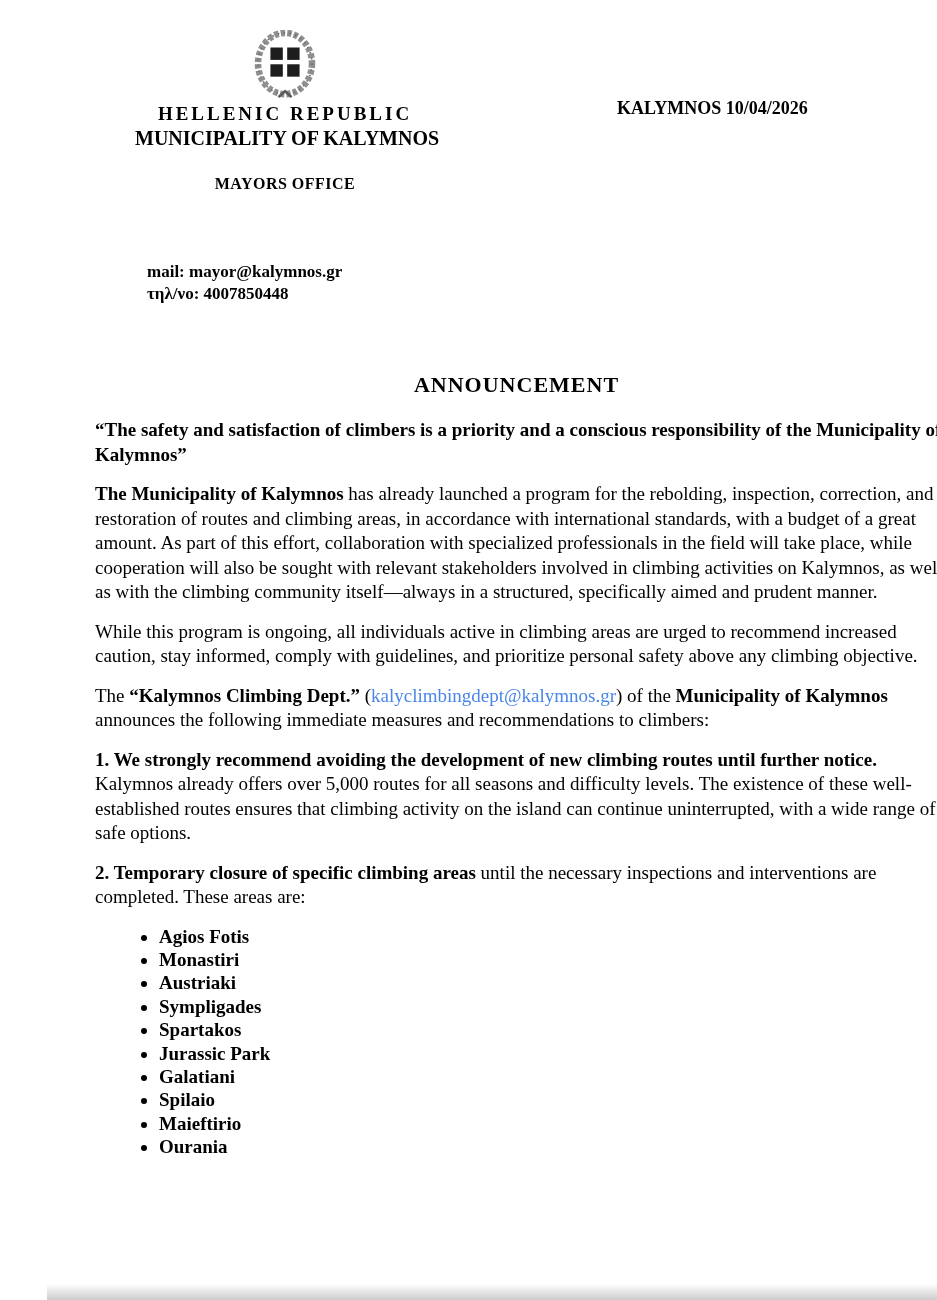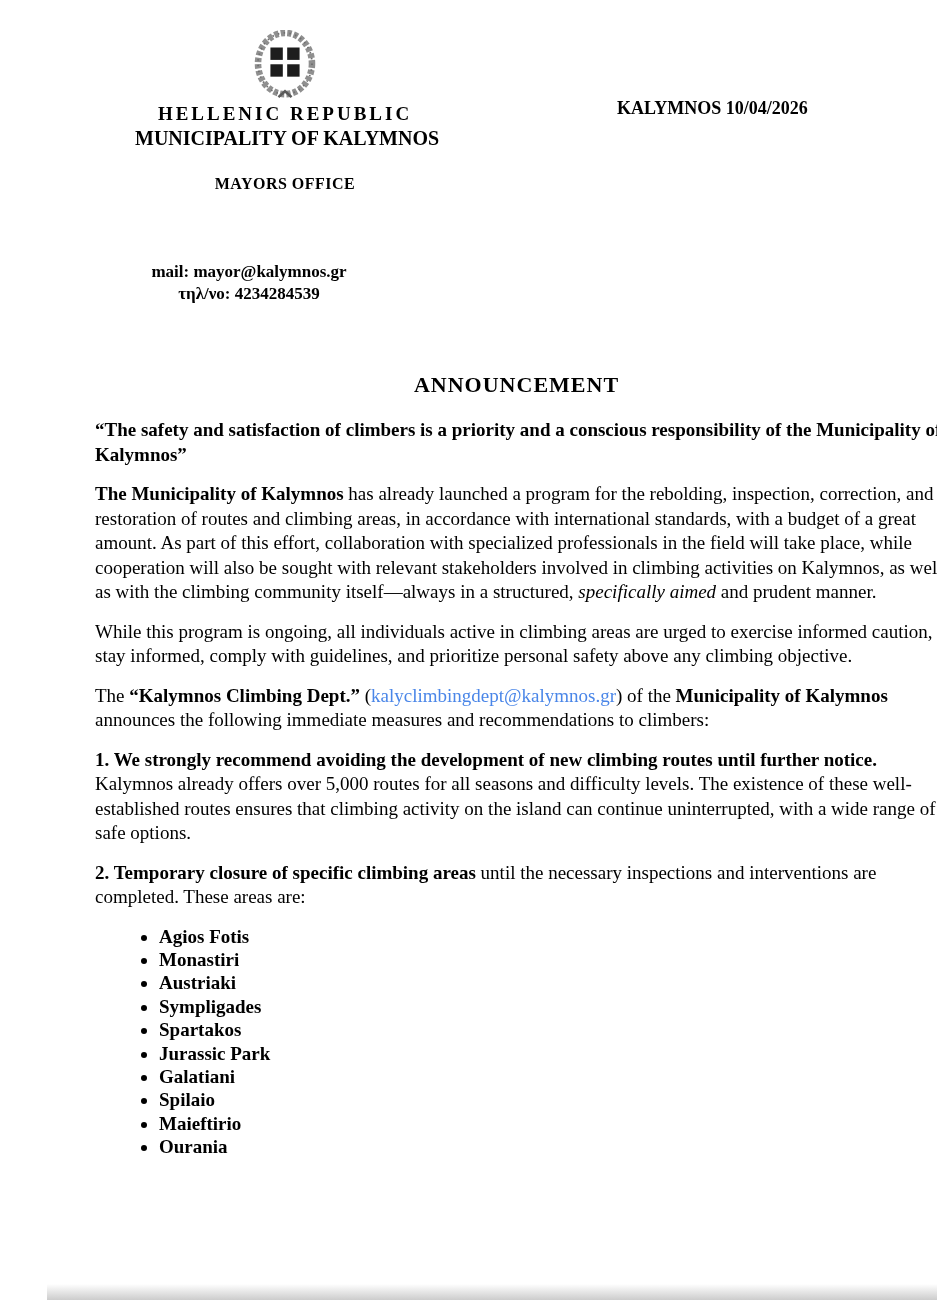--- a/index.html
+++ b/index.html
@@ -21,37 +21,37 @@
   .emblem { display: block; margin: 0 auto 3px auto; }
   .org-line1 { font-weight: bold; font-size: 19px; letter-spacing: 3px; white-space: nowrap; }
   .org-line2 { font-weight: bold; font-size: 20px; white-space: nowrap; margin-top: 2px; }
   .office-line { font-weight: bold; font-size: 16px; margin-top: 25px; letter-spacing: 0.5px; }
   .date-line {
     position: absolute; left: 570px; top: 98px;
     font-weight: bold; font-size: 18px; white-space: nowrap;
   }
   .contact-block {
     position: absolute; left: 100px; top: 261px; width: 204px;
-    text-align: center; font-weight: bold; font-size: 17px; line-height: 22px;
+    text-align: left; font-weight: bold; font-size: 17px; line-height: 22px;
   }
 
   
   .doc-title {
     position: absolute; top: 372px; left: 42px; width: 855px;
     text-align: center; font-weight: bold; font-size: 22px; letter-spacing: 1px;
   }
 
   
   .content {
     position: absolute; top: 418px; left: 48px; width: 855px;
     font-size: 19px; line-height: 24.5px;
   }
   .content p { margin: 0 0 15px 0; }
   .run-bold { font-weight: bold; }
-  .run-italic { font-style: italic; }
+  .run-italic { }
   a.run-link { text-decoration: none; cursor: pointer; }
 
   ul.areas-list {
     margin: 8px 0 0 0;
     padding-left: 64px;
     font-weight: bold;
     line-height: 23.4px;
     list-style: disc;
   }
 
@@ -82,29 +82,29 @@
     </svg>
     <div class="org-line1">HELLENIC REPUBLIC</div>
     <div class="org-line2">MUNICIPALITY OF KALYMNOS</div>
     <div class="office-line">MAYORS OFFICE</div>
   </div>
 
   <div class="date-line">KALYMNOS 10/04/2026</div>
 
   <div class="contact-block">
     <div>mail: mayor@kalymnos.gr</div>
-    <div>τηλ/νο: 4234284539</div>
+    <div>τηλ/νο: 4007850448</div>
   </div>
 
   <div class="doc-title">ANNOUNCEMENT</div>
 
   <div class="content">
     <p><span class="run-bold">“The safety and satisfaction of climbers is a priority and a conscious responsibility of the Municipality of Kalymnos”</span></p>
     <p><span class="run-bold">The Municipality of Kalymnos</span><span class="run-regular"> has already launched a program for the rebolding, inspection, correction, and restoration of routes and climbing areas, in accordance with international standards, with a budget of a great amount. As part of this effort, collaboration with specialized professionals in the field will take place, while cooperation will also be sought with relevant stakeholders involved in climbing activities on Kalymnos, as well as with the climbing community itself—always in a structured, </span><span class="run-italic">specifically aimed</span><span class="run-regular"> and prudent manner.</span></p>
-    <p><span class="run-regular">While this program is ongoing, all individuals active in climbing areas are urged to exercise informed caution, stay informed, comply with guidelines, and prioritize personal safety above any climbing objective.</span></p>
+    <p><span class="run-regular">While this program is ongoing, all individuals active in climbing areas are urged to recommend increased caution, stay informed, comply with guidelines, and prioritize personal safety above any climbing objective.</span></p>
     <p><span class="run-regular">The </span><span class="run-bold">“Kalymnos Climbing Dept.”</span><span class="run-regular"> (</span><a class="run-link" style="color: rgb(74, 134, 232);">kalyclimbingdept@kalymnos.gr</a><span class="run-regular">) of the </span><span class="run-bold">Municipality of Kalymnos</span><span class="run-regular"> announces the following immediate measures and recommendations to climbers:</span></p>
     <p><span class="run-bold">1. We strongly recommend avoiding the development of new climbing routes until further notice.</span><span class="run-regular"> Kalymnos already offers over 5,000 routes for all seasons and difficulty levels. The existence of these well-established routes ensures that climbing activity on the island can continue uninterrupted, with a wide range of safe options.</span></p>
     <p><span class="run-bold">2. Temporary closure of specific climbing areas</span><span class="run-regular"> until the necessary inspections and interventions are completed. These areas are:</span></p>
     <ul class="areas-list">
         <li>Agios Fotis</li>
         <li>Monastiri</li>
         <li>Austriaki</li>
         <li>Sympligades</li>
         <li>Spartakos</li>
         <li>Jurassic Park</li>

